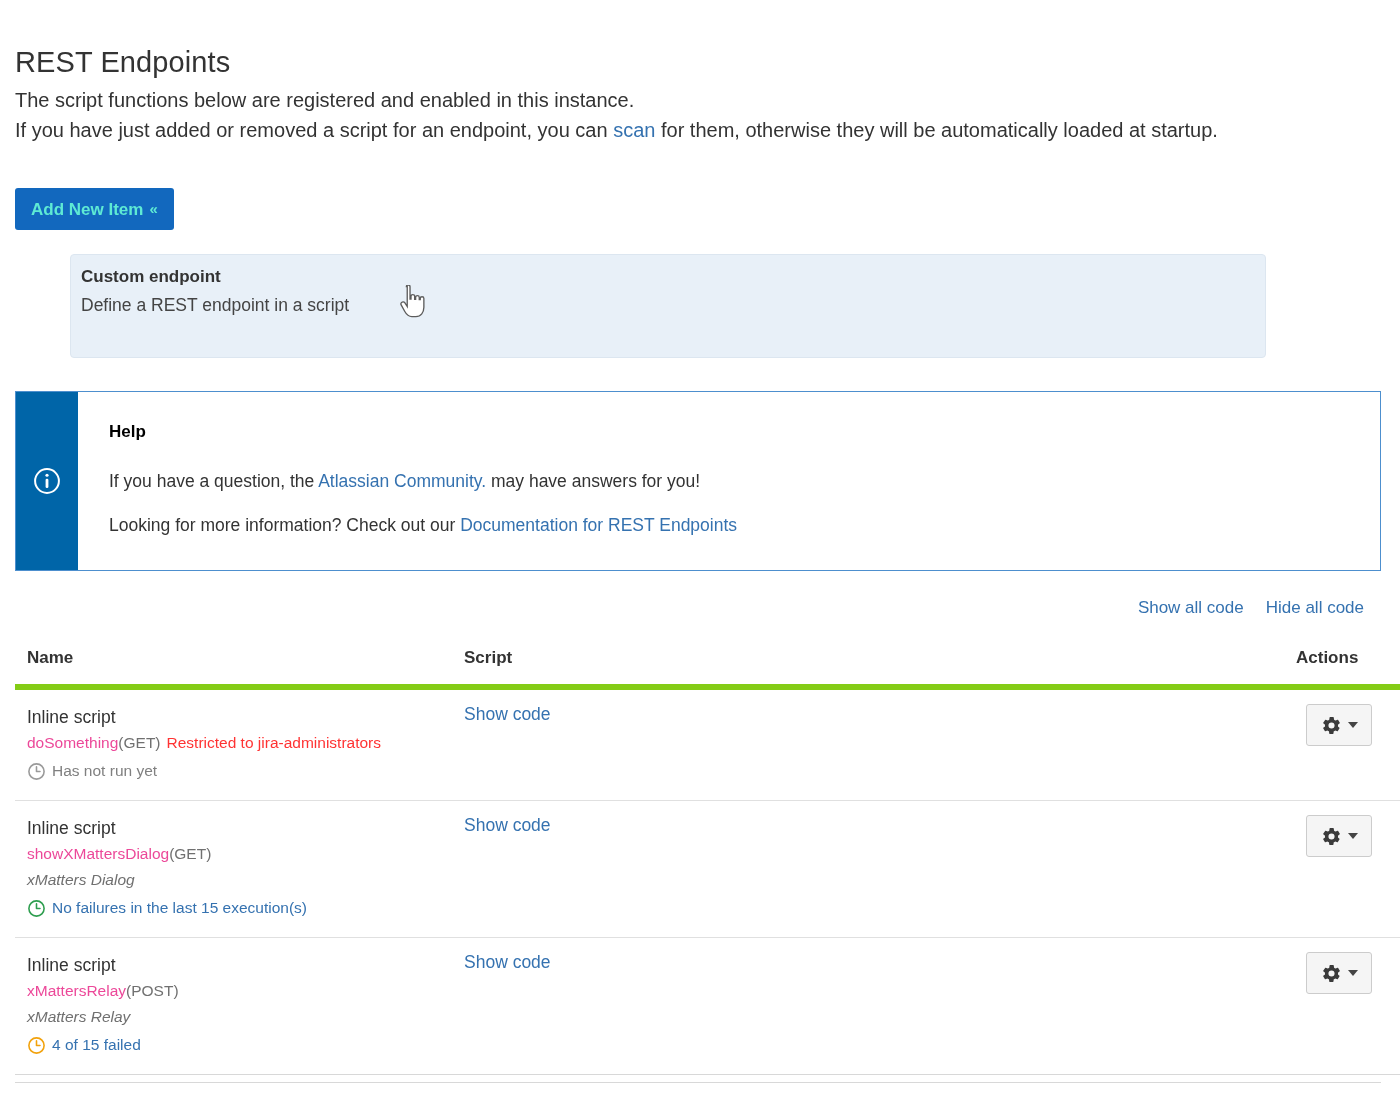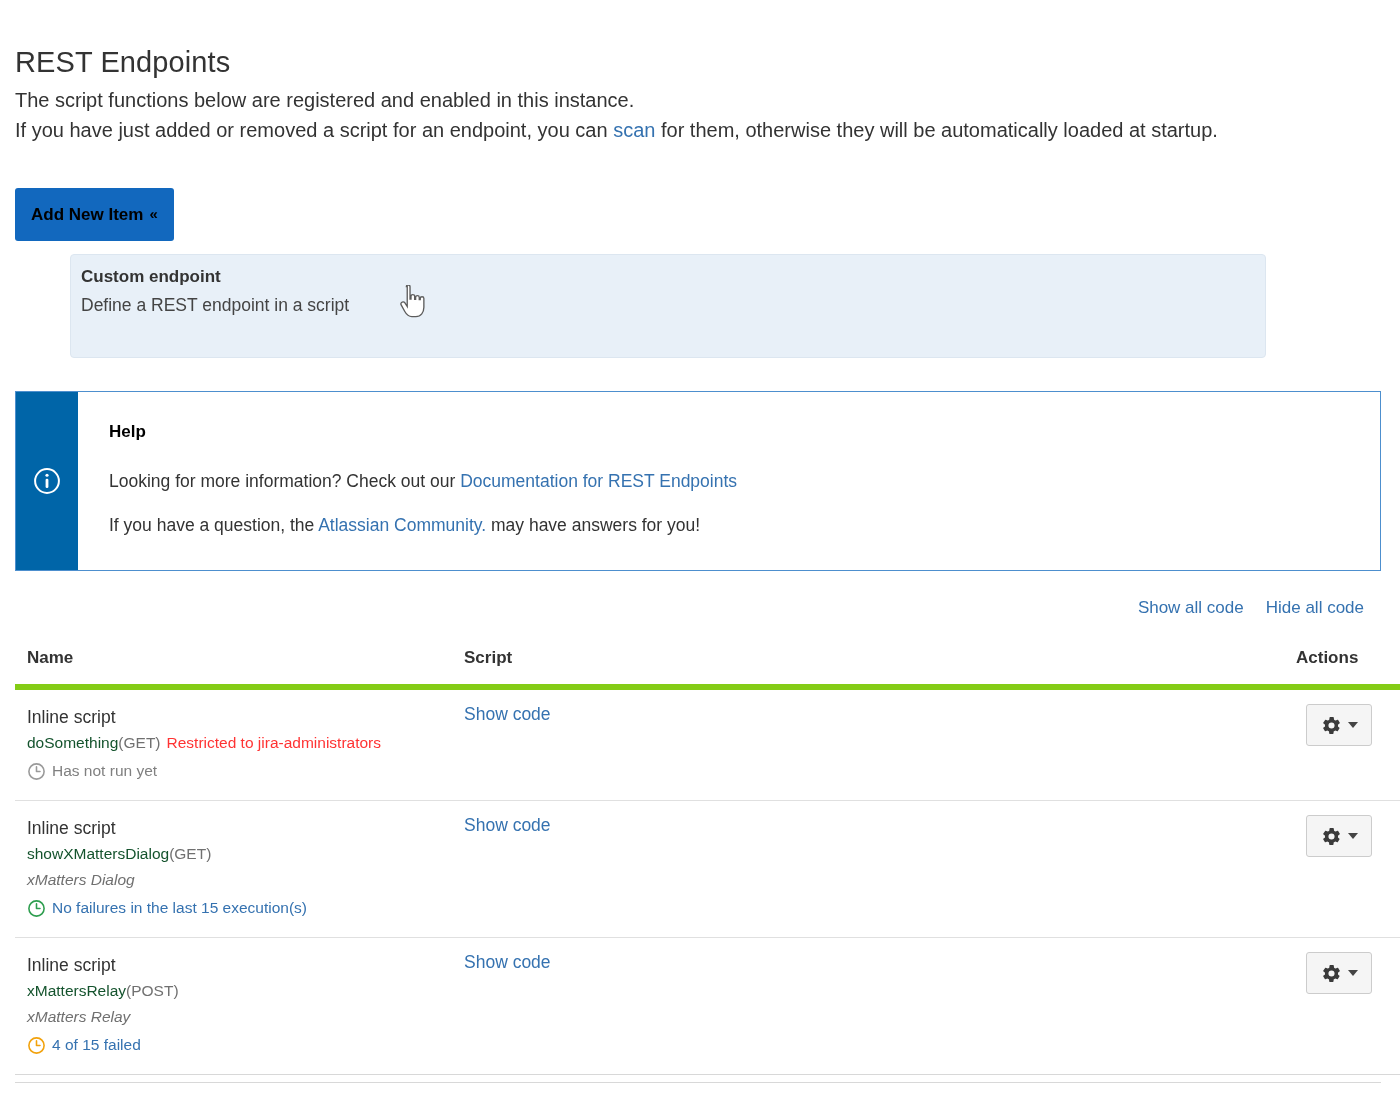--- a/index.html
+++ b/index.html
@@ -49,27 +49,27 @@
     text-decoration: none;
     cursor: pointer;
   }
 
   
   .add-new-item {
     position: absolute;
     left: 15px;
     top: 188px;
     background: #1268be;
-    color: #000000;
+    color: #5eead4;
     font-size: 17px;
     font-weight: bold;
     border: none;
     border-radius: 3px;
     padding: 0 16px;
-    height: 53px;
+    height: 42px;
     line-height: 42px;
     cursor: pointer;
     font-family: "Liberation Sans", sans-serif;
     white-space: nowrap;
     box-sizing: border-box;
   }
   .add-new-item .caret-up {
     display: inline-block;
     margin-left: 6px;
     font-size: 15px;
@@ -201,21 +201,21 @@
     font-size: 17.5px;
     color: #333333;
     line-height: 26px;
   }
   .row-fn {
     font-size: 15.5px;
     line-height: 26px;
     white-space: nowrap;
   }
   .row-fn .fn-name {
-    color: #14532d;
+    color: #ec4899;
     text-decoration: none;
     cursor: pointer;
   }
   .row-fn .fn-method { color: #707070; }
   .row-fn .fn-restricted { color: #ff3333; margin-left: 6px; }
   .row-note {
     font-size: 15.5px;
     font-style: italic;
     color: #707070;
     line-height: 26px;
@@ -298,22 +298,22 @@
   <div class="help-panel">
     <div class="help-icon-col">
       <svg width="28" height="28" viewBox="0 0 24 24" xmlns="http://www.w3.org/2000/svg">
         <circle cx="12" cy="12" r="10.2" fill="none" stroke="#ffffff" stroke-width="1.7"></circle>
         <circle cx="12" cy="7.1" r="1.35" fill="#ffffff"></circle>
         <rect x="10.8" y="10" width="2.4" height="8" rx="1.1" fill="#ffffff"></rect>
       </svg>
     </div>
     <div class="help-body">
       <div class="help-heading">Help</div>
+      <div class="help-line"><span>If you have a question, the </span><a href="#">Atlassian Community.</a><span> may have answers for you!</span></div>
       <div class="help-line"><span>Looking for more information? Check out our </span><a href="#">Documentation for REST Endpoints</a></div>
-      <div class="help-line"><span>If you have a question, the </span><a href="#">Atlassian Community.</a><span> may have answers for you!</span></div>
     </div>
   </div>
 
   <div class="code-toggles">
     <a href="#">Show all code</a><a href="#">Hide all code</a>
   </div>
 
   <table class="endpoints-table">
     <thead>
       <tr>

